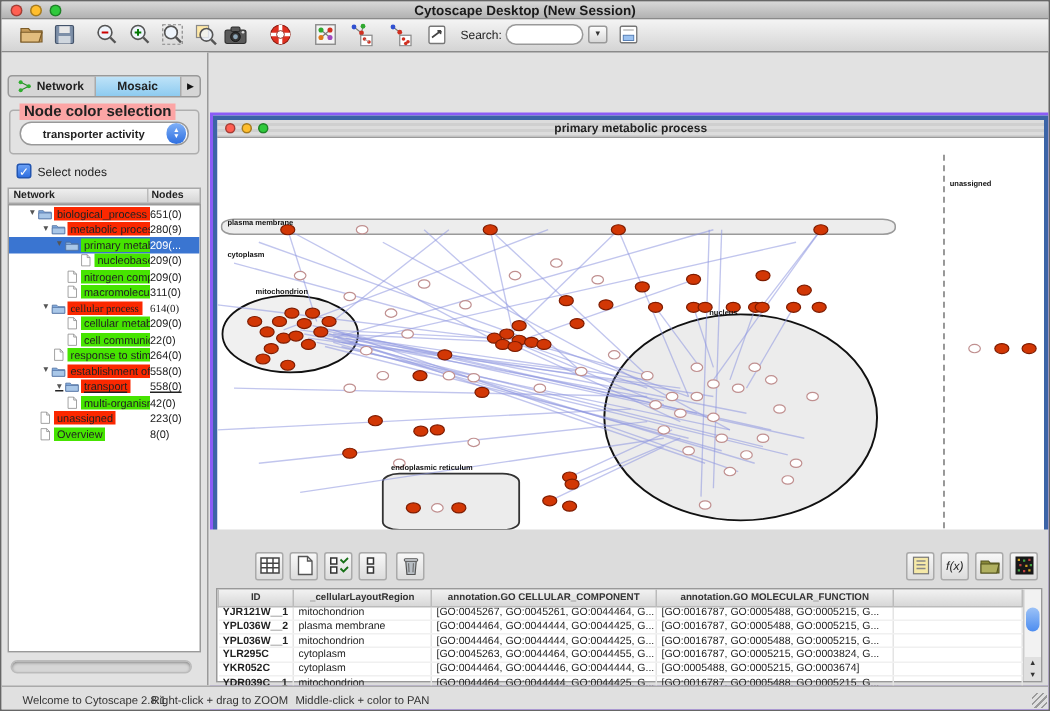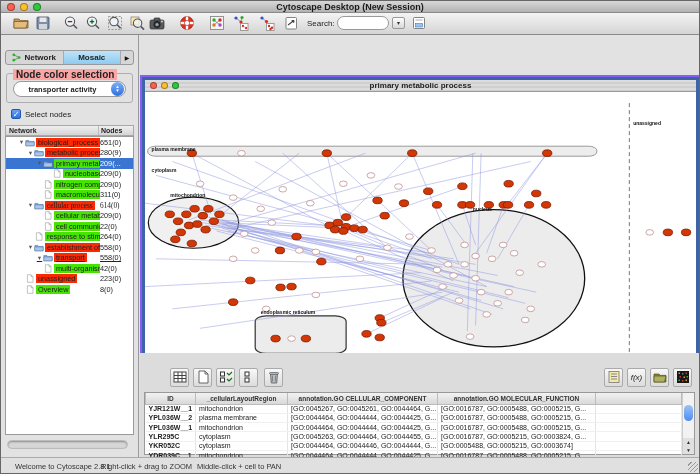--- a/index.html
+++ b/index.html
@@ -768,16 +768,16 @@
           <div class="vthumb"></div>
           <div class="varrows">▲<br>▼</div>
         </div>
       </div>
     </div>
   </div>
 
   <div class="statusbar">
     <span style="left:14px">Welcome to Cytoscape 2.8.1</span>
     <span style="left:100px">Right-click + drag to ZOOM</span>
-    <span style="left:196px">Middle-click + cell to PAN</span>
+    <span style="left:196px">Middle-click + color to PAN</span>
     <div class="grip"></div>
   </div>
 </div>
 
 </body></html>

